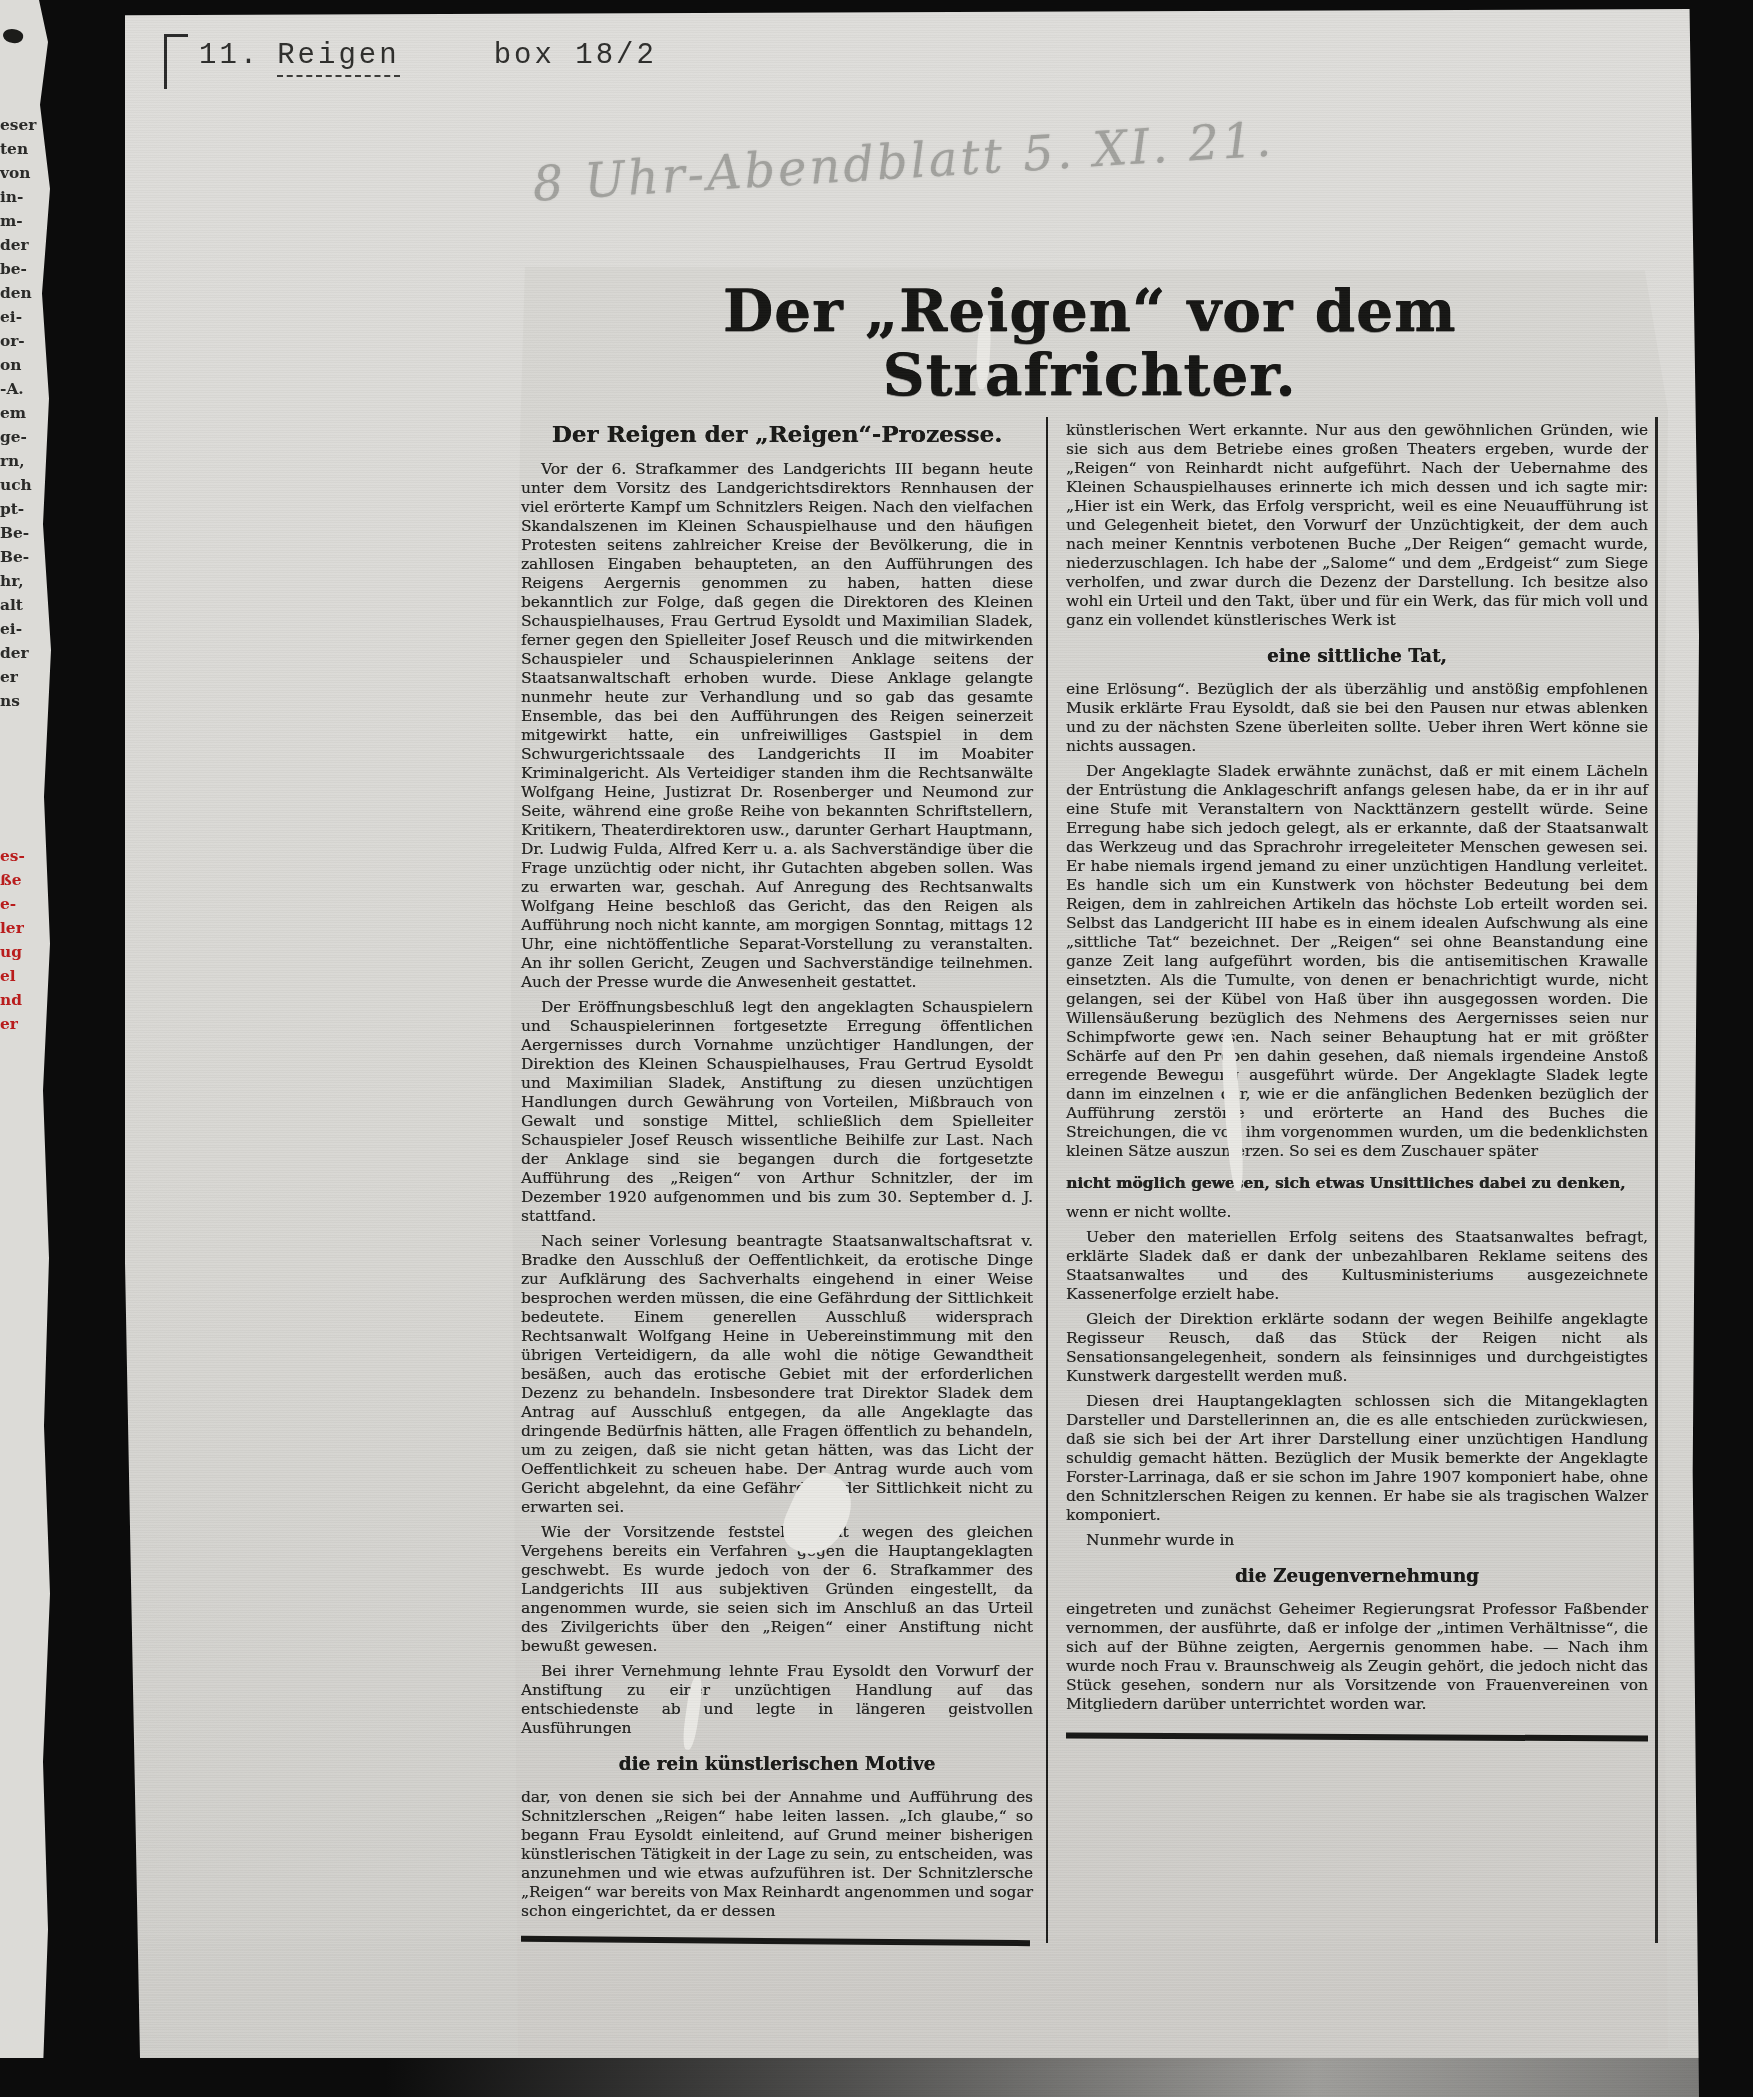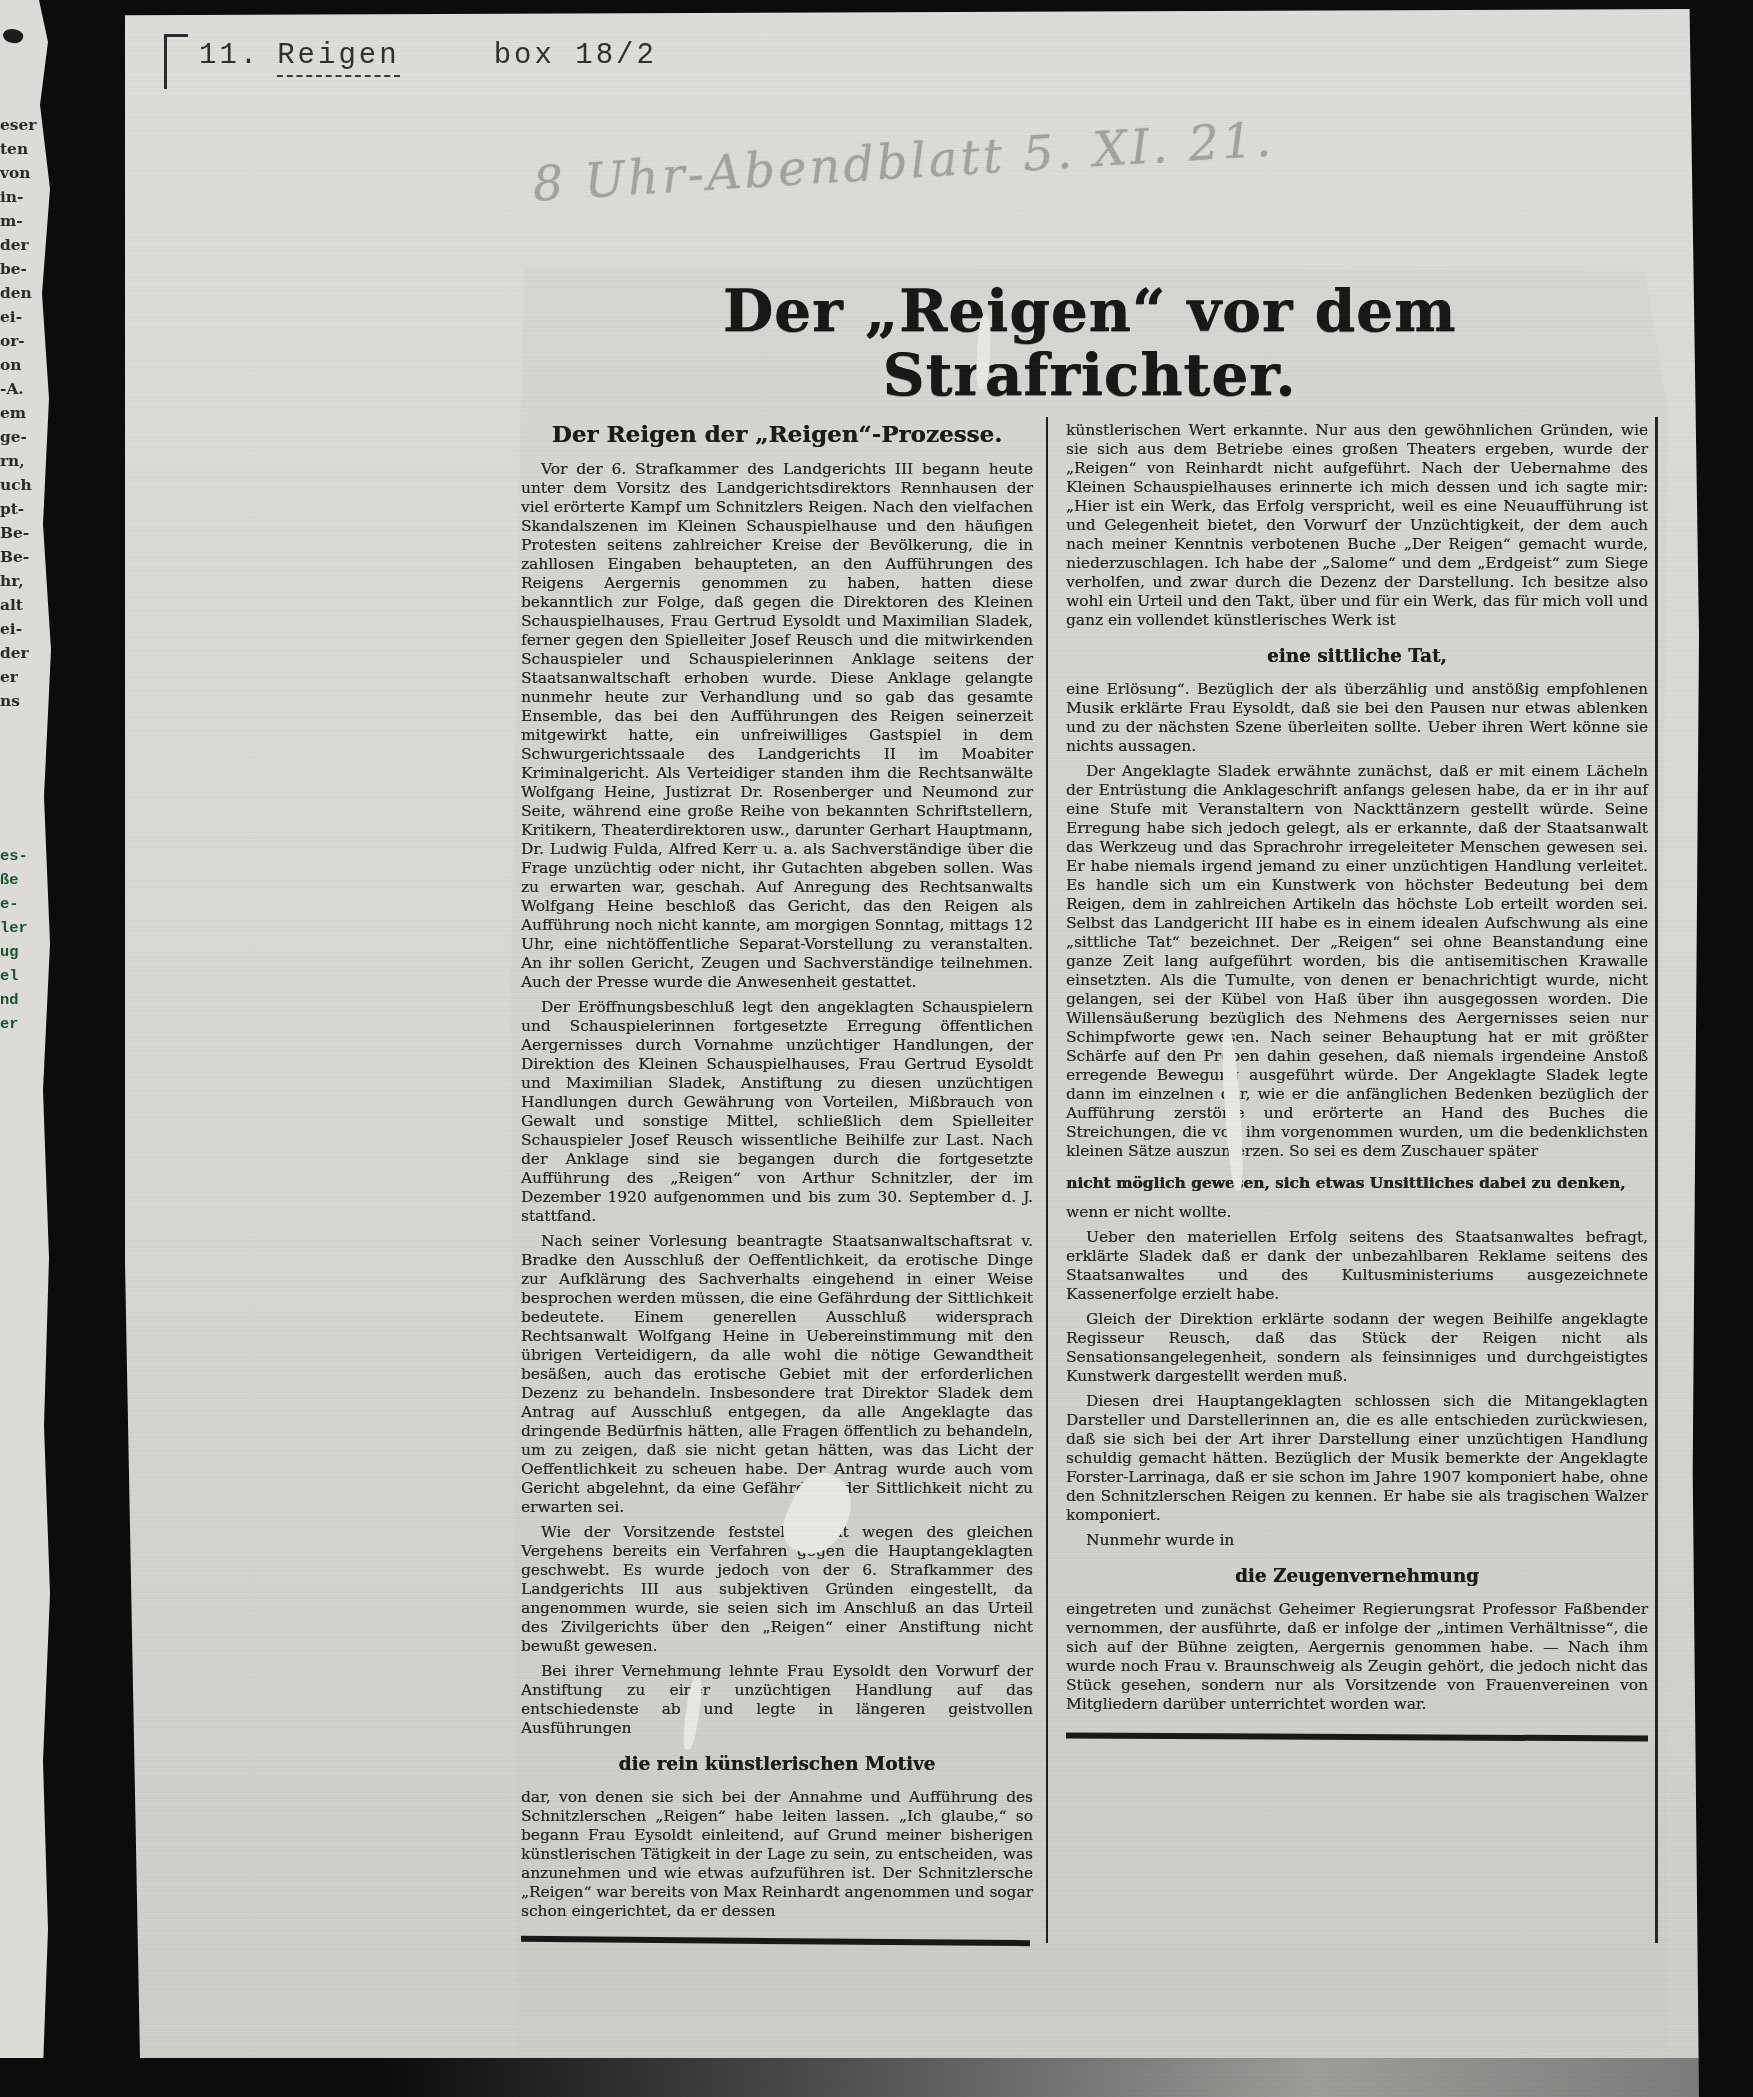--- a/index.html
+++ b/index.html
@@ -26,21 +26,21 @@
   .torn-strip{
     position:absolute;left:0;top:0;width:61px;height:2097px;background:#dcdbd7;
     clip-path:polygon(0 0,39px 0,48px 2%,40px 5%,50px 9%,42px 14%,49px 19%,43px 25%,
       51px 31%,44px 38%,50px 45%,43px 52%,49px 60%,44px 68%,50px 76%,43px 84%,48px 92%,42px 100%,0 100%);
   }
   .fragments{
     position:absolute;left:0;width:43px;text-align:left;
     font-weight:bold;color:#2b2b29;font-size:15.4px;line-height:24px;
   }
   .fragments span{display:block;}
-  .fragments.faint{color:#14532d;font-family:Liberation Mono, monospace;}
+  .fragments.faint{color:#b91c1c;}
   .ink-blob{position:absolute;background:#1c1c1a;border-radius:62% 38% 55% 45%;}
   .blob1{left:3px;top:29px;width:20px;height:14px;transform:rotate(18deg);}
   .blob2{left:42px;top:102px;width:13.4px;height:10.4px;transform:rotate(-12deg);}
   
   .bracket-mark{
     position:absolute;left:39px;top:25px;width:21px;height:52px;
     border-left:3.5px solid #2a2a2a;border-top:3.5px solid #2a2a2a;
   }
   .archive-header{
     position:absolute;left:74px;top:30px;

